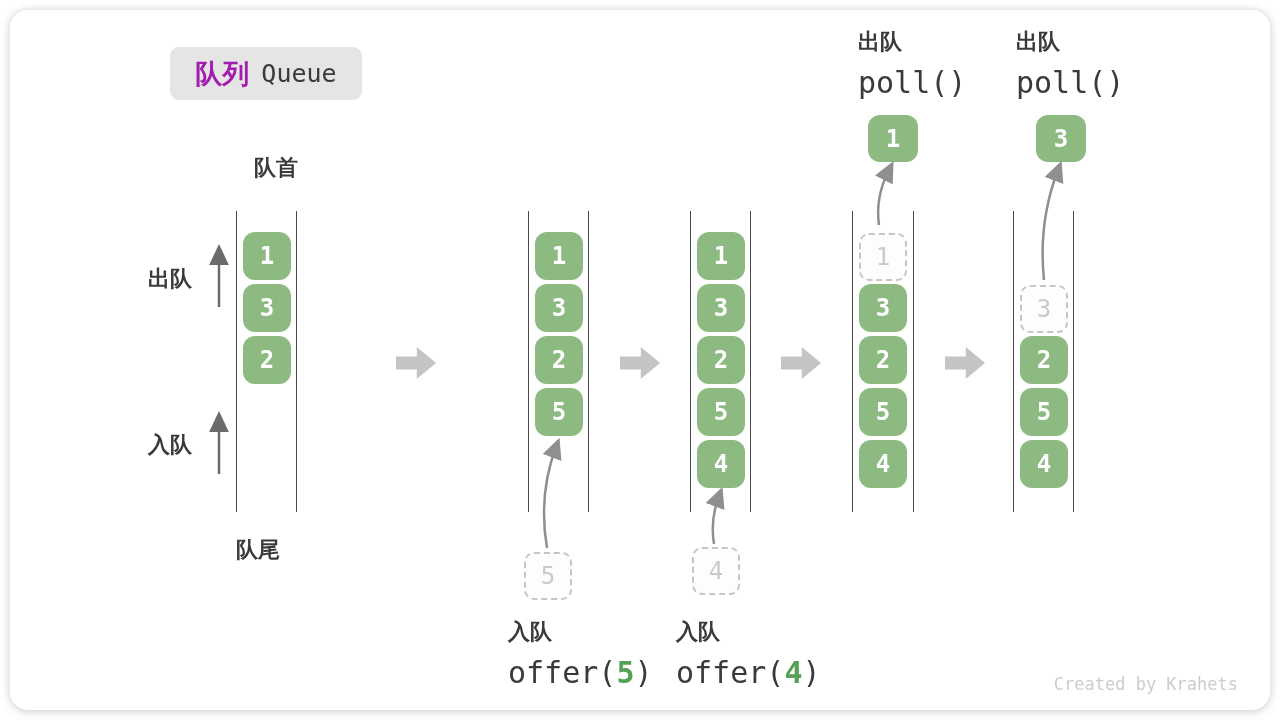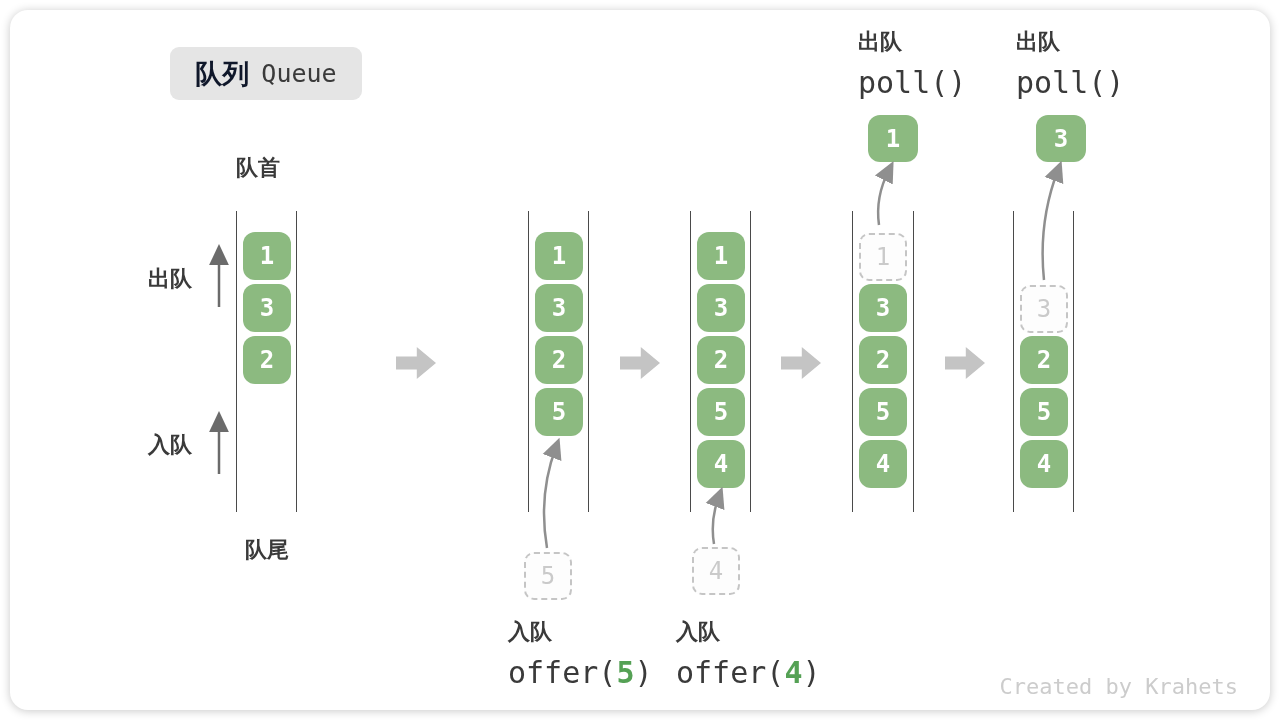--- a/index.html
+++ b/index.html
@@ -11,21 +11,21 @@
   .card {
     position:absolute; left:10px; top:10px; width:1260px; height:700px;
     background:#ffffff; border-radius:18px;
     box-shadow:0 1px 10px rgba(0,0,0,0.22);
   }
   .title-box {
     position:absolute; left:170px; top:47px; width:192px; height:53px;
     background:#e5e5e5; border-radius:9px;
     display:flex; align-items:center; justify-content:center; gap:12px;
   }
-  .title-zh { font-size:27px; font-weight:bold; color:#0f172a; }
+  .title-zh { font-size:27px; font-weight:bold; color:#a21caf; }
   .title-en { font-size:25px; font-family:"DejaVu Sans Mono", monospace; color:#3a3a3a; }
 
   .cjk-label { position:absolute; font-size:22px; font-weight:bold; color:#3a3a3a; white-space:nowrap; }
 
   .queue-column {
     position:absolute; top:211px; height:301px; width:61px;
     border-left:1.5px solid #4a4a4a; border-right:1.5px solid #4a4a4a;
   }
   .qbox {
     position:absolute; width:48px; height:48px; border-radius:12px;
@@ -46,36 +46,36 @@
 
   .op-label { position:absolute; white-space:nowrap; }
   .op-zh { font-size:22px; font-weight:bold; color:#3a3a3a; margin-bottom:8px; }
   .op-code { font-family:"DejaVu Sans Mono", monospace; font-size:30px; color:#3a3a3a; }
   .op-code .green { color:#55a155; font-weight:bold; }
 
   .arrows-overlay { position:absolute; left:0; top:0; width:1280px; height:720px; pointer-events:none; }
 
   .credit {
     position:absolute; right:42px; top:674px;
-    font-family:"DejaVu Sans Mono", monospace; font-size:22px; color:#cccccc;
+    font-family:"DejaVu Sans Mono", monospace; font-size:17px; color:#cccccc;
   }
 </style>
 </head>
 <body>
 
 <div class="frame">
   <div class="card"></div>
 
   <div class="title-box">
     <span class="title-zh">队列</span>
     <span class="title-en">Queue</span>
   </div>
 
-  <div class="cjk-label" style="left:236px; top:153px; width:62px; text-align:left;">队首</div>
-  <div class="cjk-label" style="left:236px; top:535px; width:62px; text-align:center;">队尾</div>
+  <div class="cjk-label" style="left:236px; top:153px; width:62px; text-align:right;">队首</div>
+  <div class="cjk-label" style="left:236px; top:535px; width:62px; text-align:left;">队尾</div>
   <div class="cjk-label" style="left:148px; top:264px;">出队</div>
   <div class="cjk-label" style="left:148px; top:430px;">入队</div>
 
   <div class="queue-column" style="left:236px;"></div>
   <div class="queue-column" style="left:528px;"></div>
   <div class="queue-column" style="left:690px;"></div>
   <div class="queue-column" style="left:852px; width:62px;"></div>
   <div class="queue-column" style="left:1013px;"></div>
 
   <div class="qbox" style="left:243px; top:232px;">1</div>

